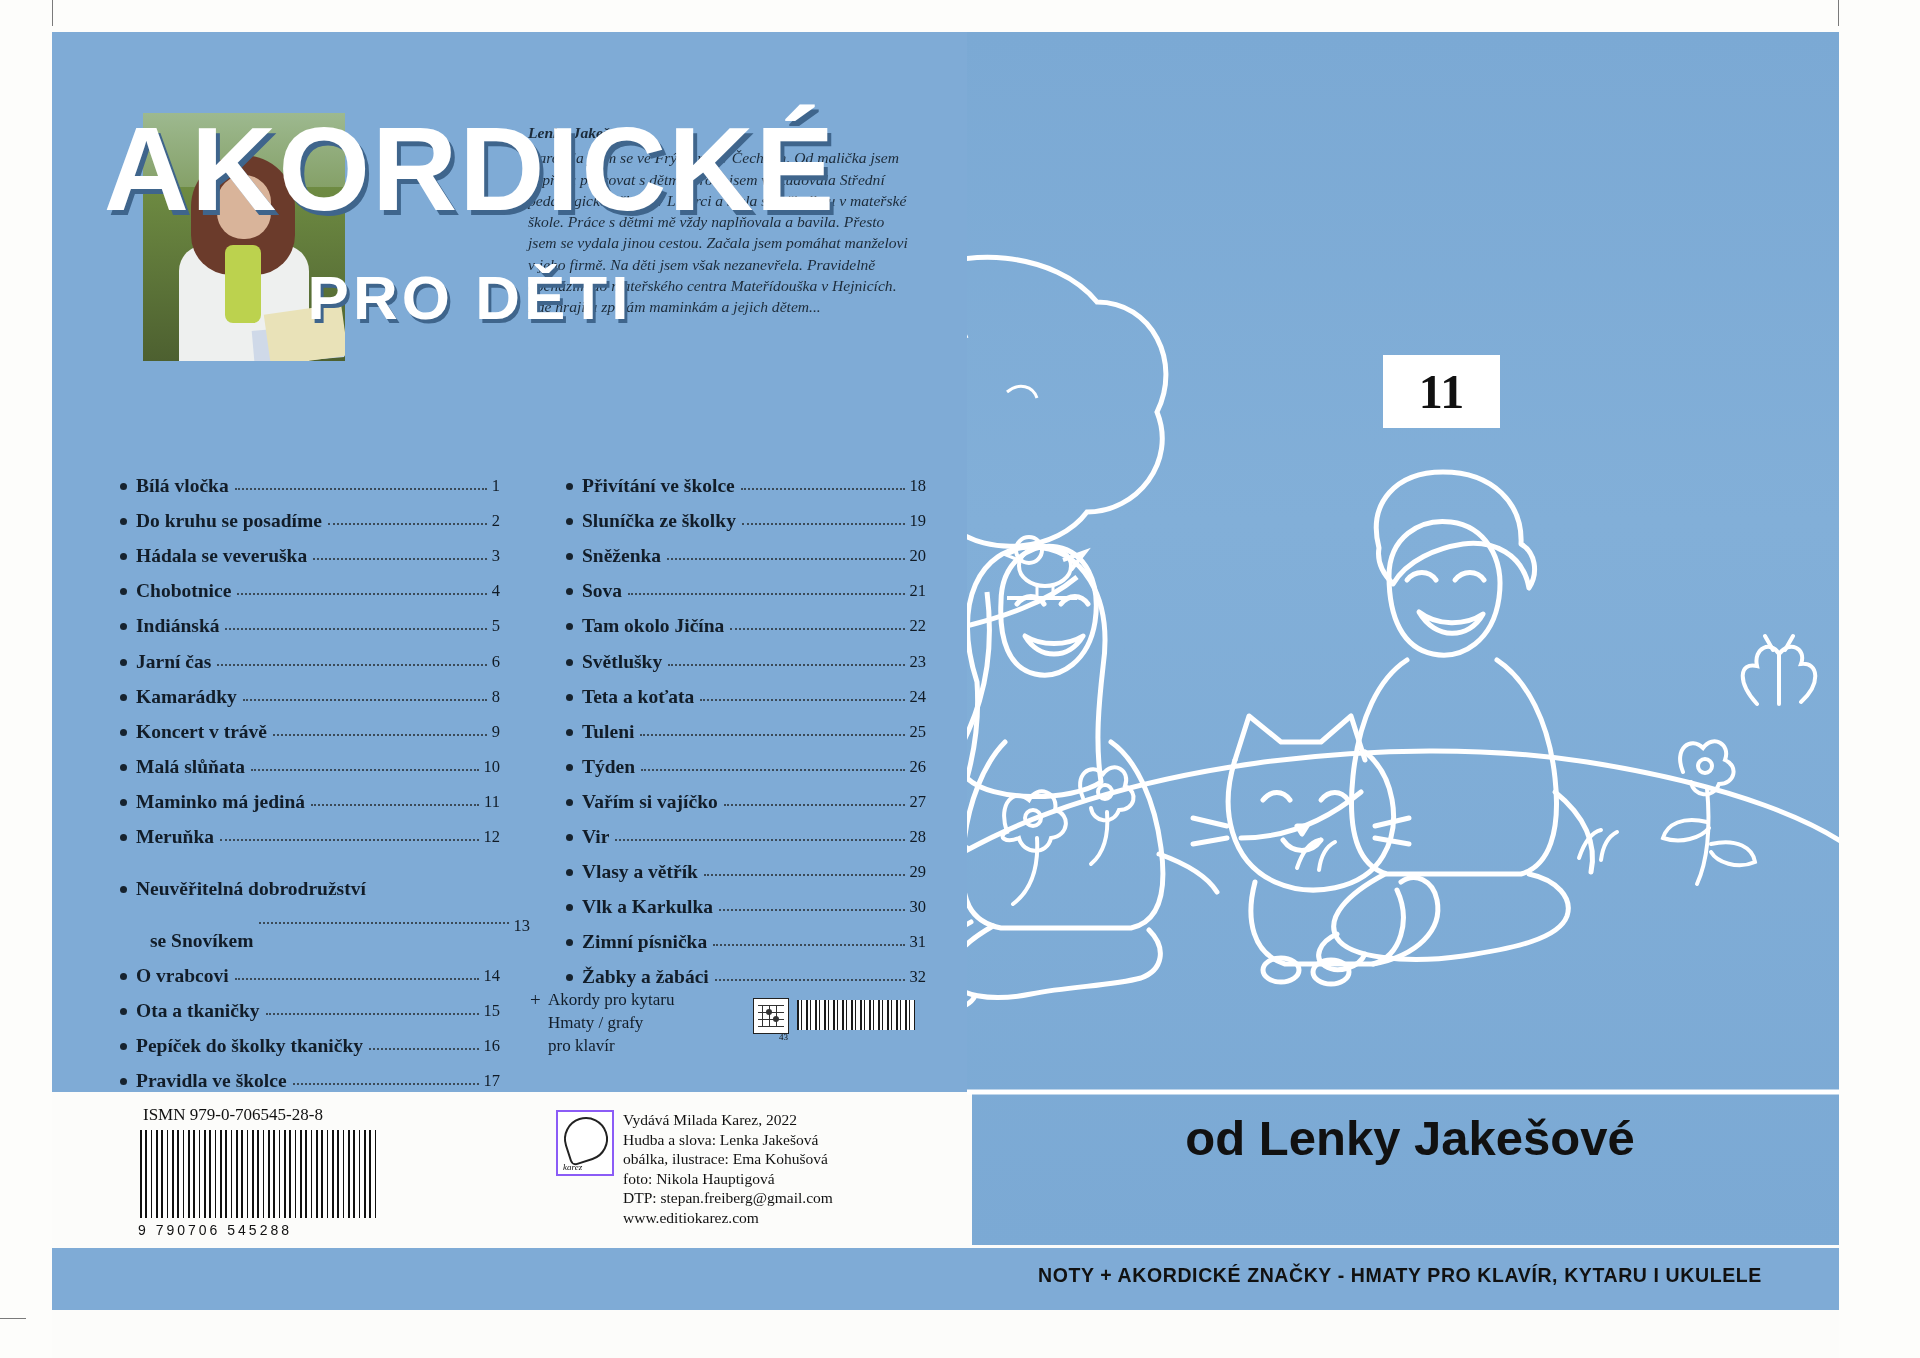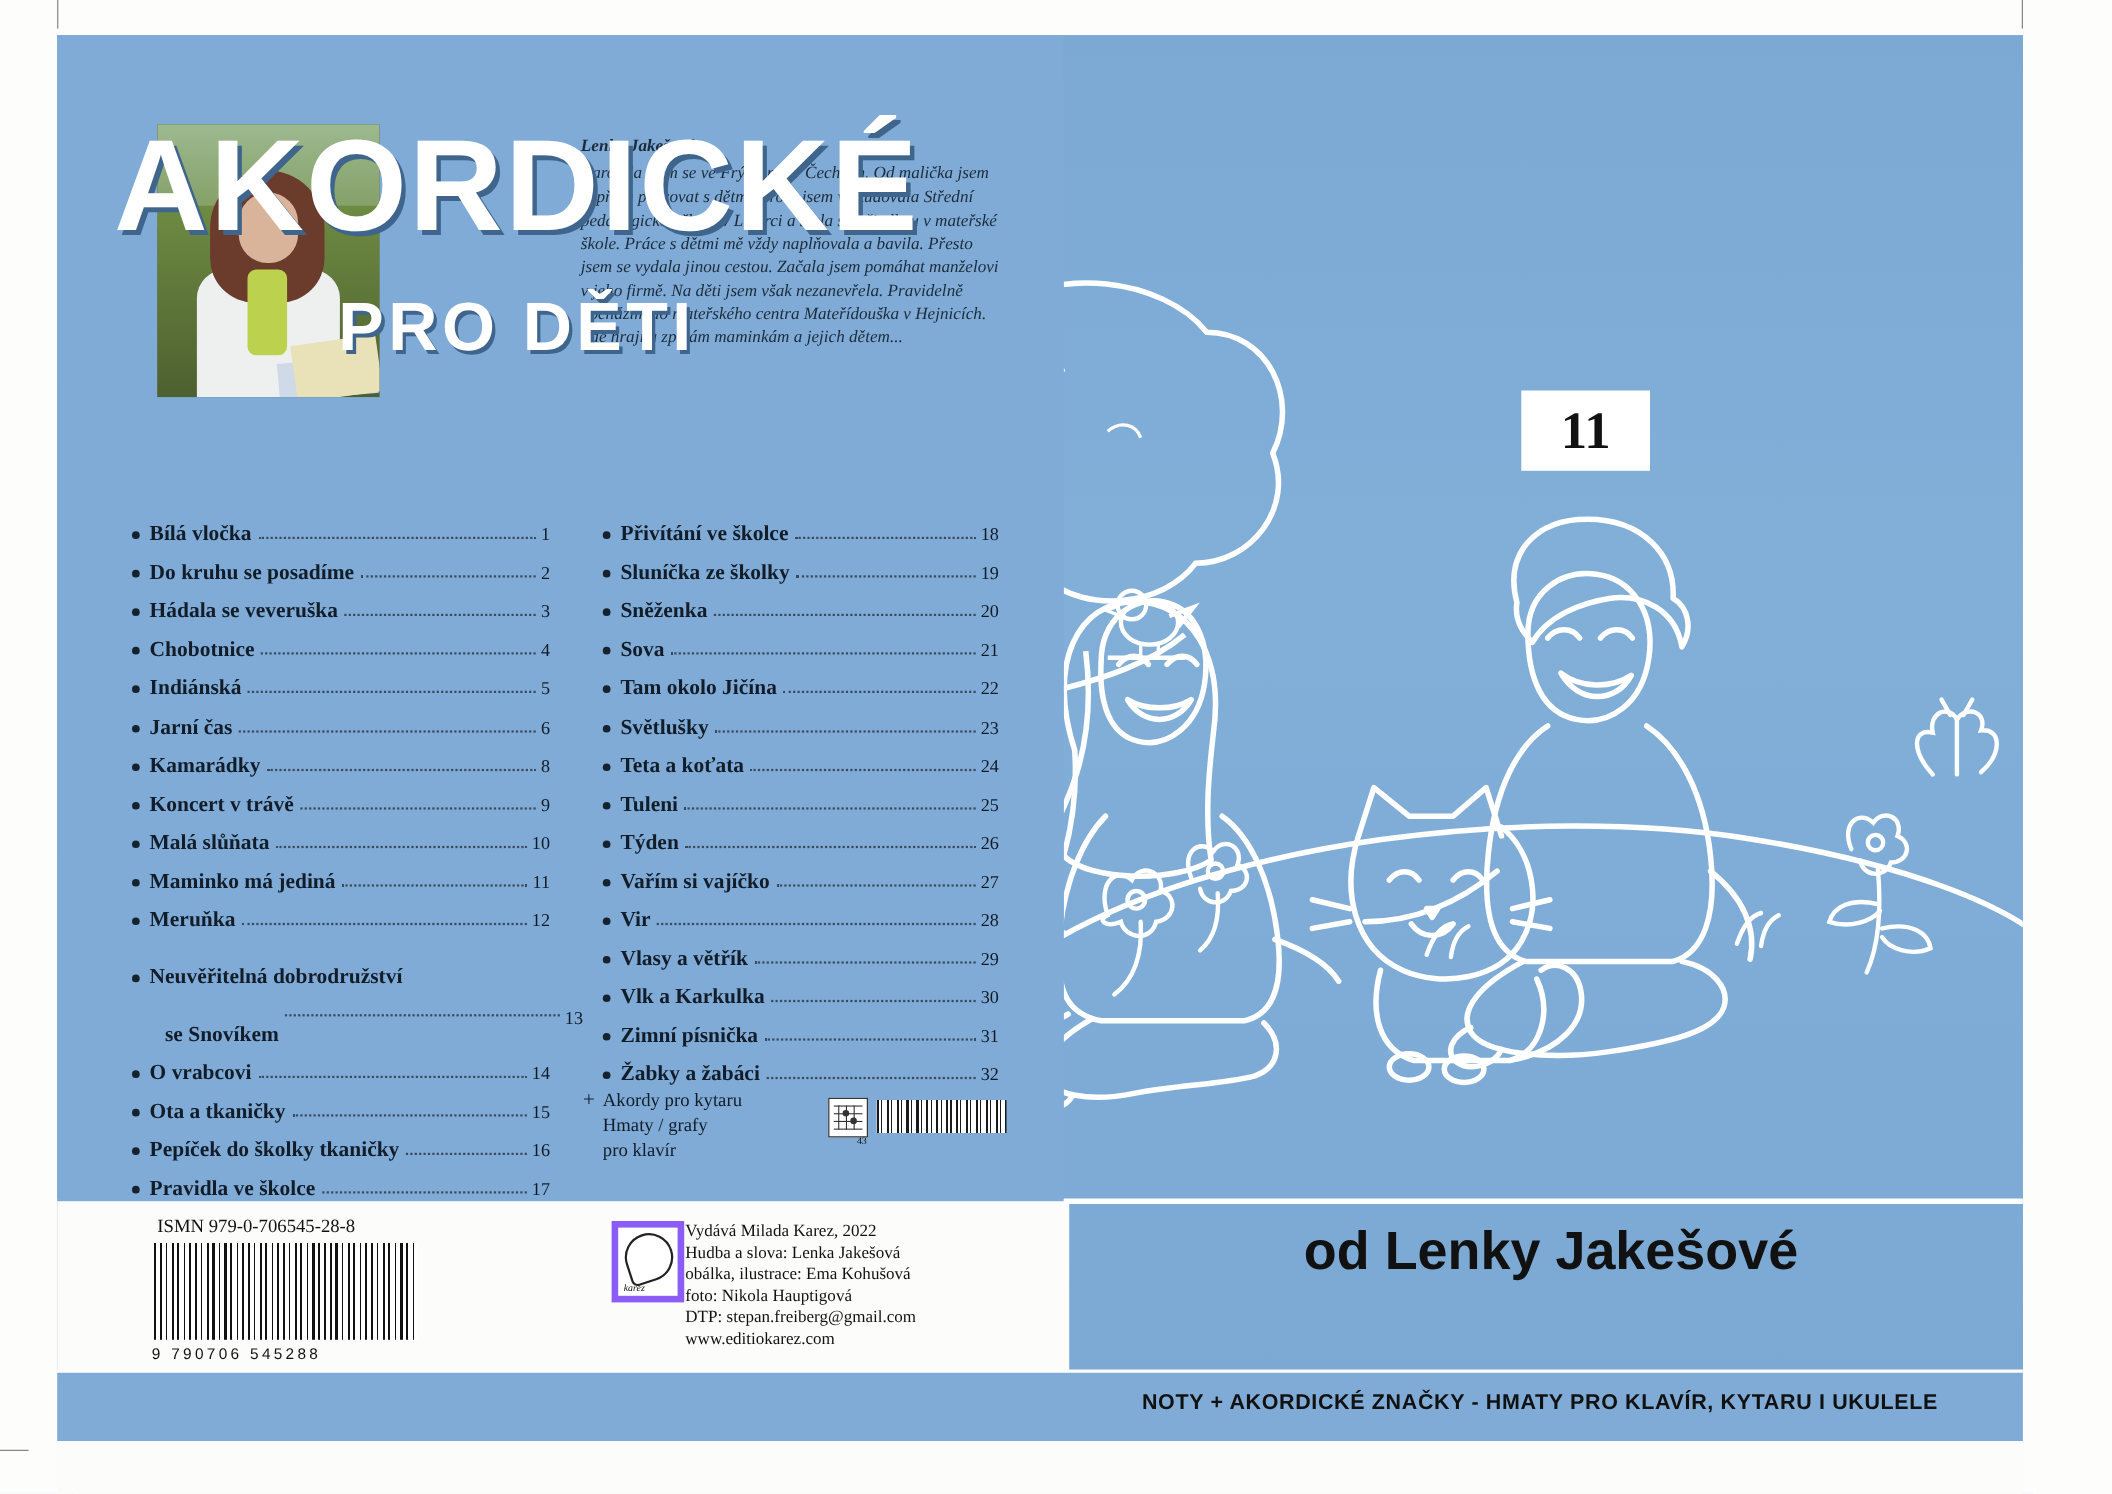--- a/index.html
+++ b/index.html
@@ -71,21 +71,21 @@
     font-style:italic;
     font-size:15.6px;
     line-height:21.3px;
   }
   #bio .bio-name{font-weight:bold;font-style:italic;display:block;margin-bottom:4px;font-family:Liberation Serif, serif;}
 
   
   #toc{position:absolute;left:120px;top:462px;width:790px;}
   .toccol{position:absolute;top:0;}
   #col1{left:0;width:380px;}
-  #col2{left:428px;width:360px;}
+  #col2{left:446px;width:360px;}
   .tocrow{
     display:flex;align-items:flex-end;
     height:35.1px;
     font-weight:bold;font-size:19.5px;color:#121d29;
     font-family:"Liberation Serif", serif;
   }
   .bullet{
     width:7px;height:7px;border-radius:50%;background:#16222e;
     margin:0 9px 7px 0;flex:0 0 auto;
   }
@@ -113,21 +113,21 @@
     background:repeating-linear-gradient(90deg,#1a1a1a 0 2px,#fff 2px 4px,#1a1a1a 4px 5px,#fff 5px 9px);}
   #minibarnum{position:absolute;left:779px;top:1032px;font-size:9px;color:#111;}
 
   
   #ismn{position:absolute;left:143px;top:1105px;font-size:17px;color:#111;font-family:"Liberation Serif", serif;}
   #barcode{position:absolute;left:140px;top:1130px;width:240px;height:88px;
     background:repeating-linear-gradient(90deg,#111 0 2px,#fff 2px 5px,#111 5px 7px,#fff 7px 11px,#111 11px 12px,#fff 12px 16px);}
   #barcodenum{position:absolute;left:138px;top:1222px;font-size:14px;letter-spacing:3px;color:#111;font-family:"Liberation Sans",sans-serif;}
 
   
-  #pubmark{position:absolute;left:556px;top:1110px;width:54px;height:62px;border:6px solid #8b5cf6;background:#fff;}
+  #pubmark{position:absolute;left:556px;top:1110px;width:54px;height:62px;border:2px solid #8b5cf6;background:#fff;}
   #pubmark .swirl{position:absolute;left:6px;top:5px;width:40px;height:40px;border:2px solid #222;border-radius:50% 50% 50% 6px;transform:rotate(-18deg);}
   #pubmark .karez{position:absolute;left:5px;bottom:2px;font-size:9px;font-style:italic;color:#111;}
   #pubinfo{position:absolute;left:623px;top:1110px;font-size:15.5px;line-height:19.6px;color:#111;font-family:"Liberation Serif", serif;}
 
   
   #front{position:absolute;left:967px;top:32px;width:872px;height:1216px;overflow:hidden;}
   #title{
     position:absolute;left:100px;top:110px;width:740px;
     text-align:center;
     font-family:"Liberation Sans", sans-serif;

